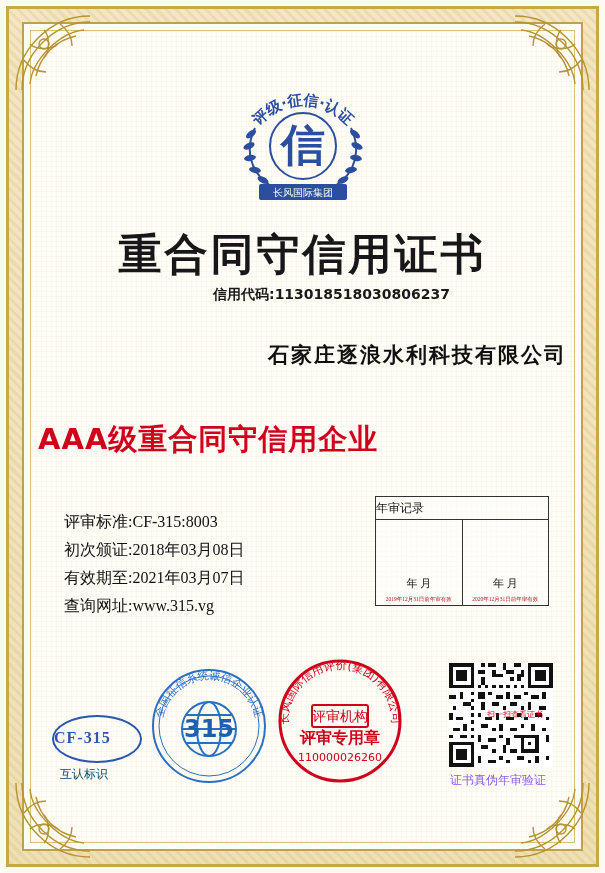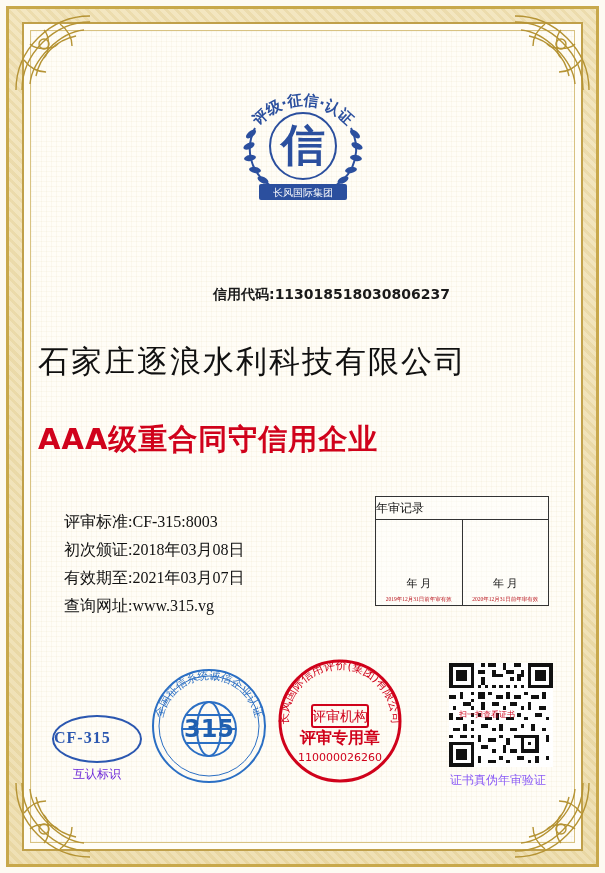--- a/index.html
+++ b/index.html
@@ -94,24 +94,24 @@
     font-family: "DejaVu Sans", "Liberation Sans", sans-serif;
     font-size: 14px;
     font-weight: bold;
     color: #1a1a1a;
     padding-left: 58px;
   }
   .company-name {
     position: absolute;
     top: 303px;
     left: 0; right: 0;
-    text-align: left;
-    font-family: "DejaVu Sans", "Liberation Sans", sans-serif;
-    font-weight: normal;
-    font-size: 31px;
+    text-align: right;
+    font-family: "DejaVu Sans", "Liberation Sans", sans-serif;
+    font-weight: bold;
+    font-size: 21px;
     letter-spacing: 2px;
     color: #101010;
   }
   .award-line {
     position: absolute;
     top: 382px;
     left: 0; right: 0;
     text-align: left;
     font-family: "DejaVu Sans", "Liberation Sans", sans-serif;
     font-weight: bold;
@@ -202,24 +202,24 @@
     font-weight: bold;
     font-size: 16px;
     line-height: 42px;
     letter-spacing: 1px;
   }
   .badge-cf-label {
     position: absolute;
     left: 22px;
     bottom: 24px;
     width: 74px;
-    text-align: center;
+    text-align: left;
     font-size: 12px;
     font-family: "DejaVu Sans", "Liberation Sans", sans-serif;
-    color: #6d28d9;
+    color: #0c4a6e;
   }
   .seal-blue {
     position: absolute;
     left: 112px;
     bottom: 22px;
     width: 118px;
     height: 118px;
   }
   .seal-red {
     position: absolute;
@@ -252,21 +252,21 @@
     position: relative;
   }
   .qr-red {
     position: absolute;
     left: 10px;
     top: 44px;
     width: 84px;
     height: 16px;
     color: #d0021b;
     font-size: 8px;
-    text-align: left;
+    text-align: right;
     line-height: 16px;
     font-family: "DejaVu Sans", sans-serif;
     pointer-events: none;
   }
 </style>
 </head>
 <body>
 
 <div class="certificate">
 
@@ -357,20 +357,21 @@
         </text>
 
         <circle cx="80" cy="86" r="33" fill="none" stroke="#2b4f9e" stroke-width="2"></circle>
         <text x="80" y="100" text-anchor="middle" font-family="DejaVu Sans, sans-serif" font-size="44" font-weight="bold" fill="#2b4f9e">信</text>
 
         <rect x="36" y="124" width="88" height="16" rx="2" fill="#2b4f9e"></rect>
         <text x="80" y="136" text-anchor="middle" font-family="DejaVu Sans, sans-serif" font-size="10" fill="#ffffff">长风国际集团</text>
       </svg>
     </div>
 
+    <div class="main-title">重合同守信用证书</div>
 
     <div class="credit-code">
       <span>信用代码:</span><span>113018518030806237</span>
     </div>
 
     <div class="company-name">石家庄逐浪水利科技有限公司</div>
 
     <div class="award-line">AAA级重合同守信用企业</div>
 
     <div class="details">

